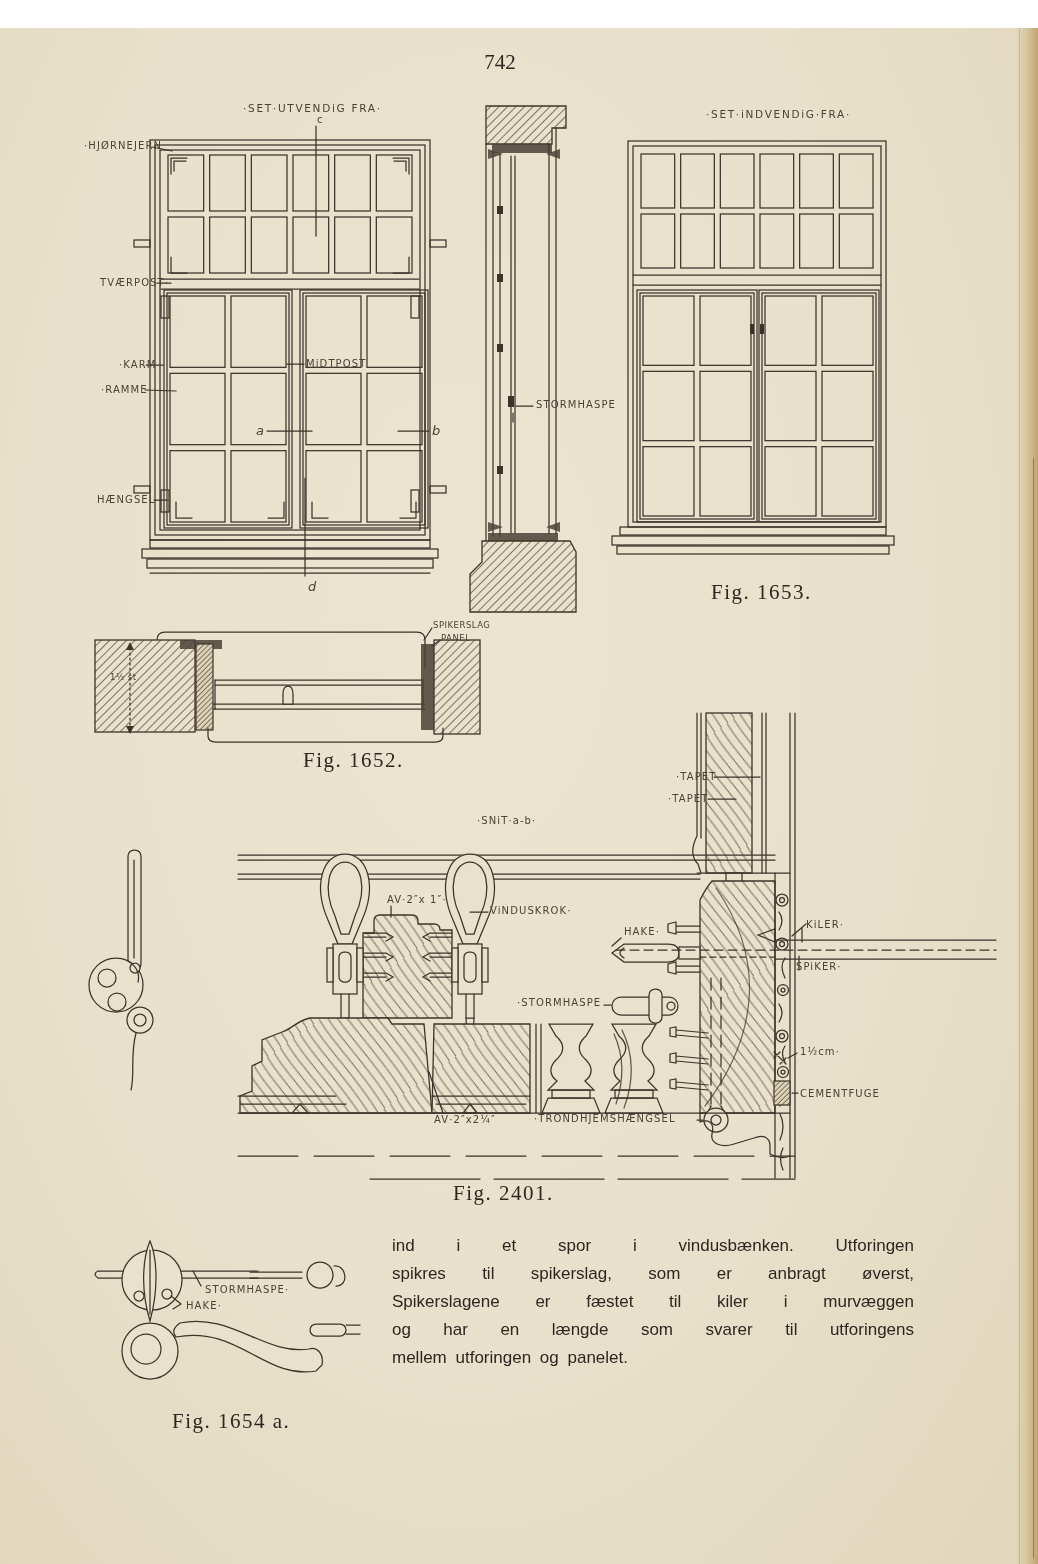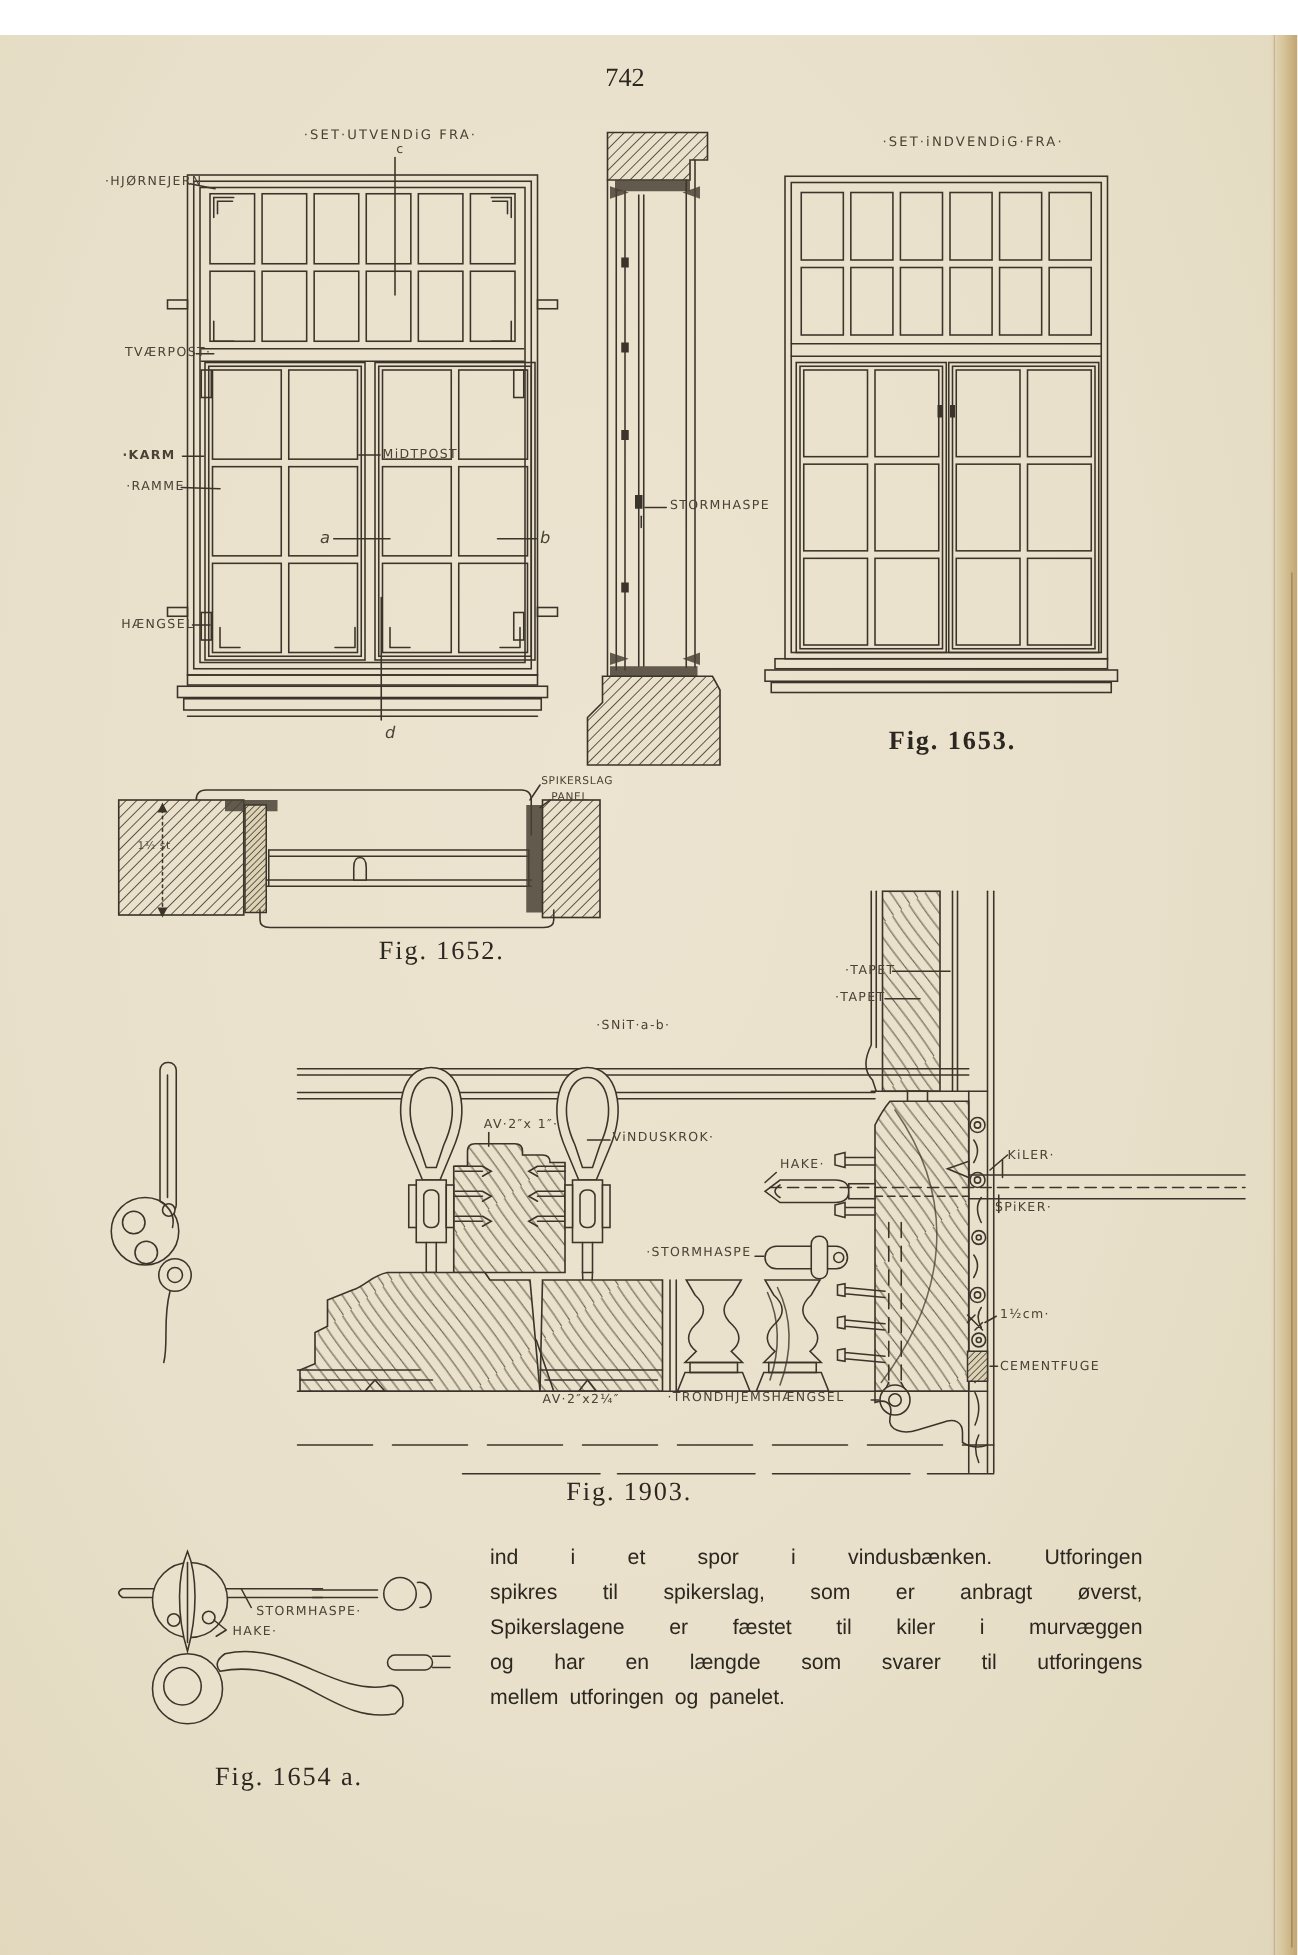--- a/index.html
+++ b/index.html
@@ -414,52 +414,52 @@
 
 <div class="pageno">742</div>
 <div class="edge"></div>
 <div class="edge-line"></div>
 <div class="edge-crease"></div>
 
 <div class="lbl ti" style="left:243px;top:74px;">·SET·UTVENDiG FRA·</div>
 <div class="lbl" style="left:317px;top:86px;">c</div>
 <div class="lbl" style="left:84px;top:112px;">·HJØRNEJERN</div>
 <div class="lbl" style="left:100px;top:249px;">TVÆRPOST·</div>
-<div class="lbl" style="left:98px;top:331px;font-weight:bold;">·KARM</div>
+<div class="lbl" style="left:119px;top:331px;">·KARM</div>
 <div class="lbl" style="left:101px;top:356px;">·RAMME</div>
 <div class="lbl" style="left:306px;top:330px;">MiDTPOST</div>
 <div class="lbl" style="left:256px;top:395px;font-style:italic;font-size:13px;">a</div>
 <div class="lbl" style="left:432px;top:395px;font-style:italic;font-size:13px;">b</div>
 <div class="lbl" style="left:97px;top:466px;">HÆNGSEL</div>
 <div class="lbl" style="left:308px;top:551px;font-style:italic;font-size:13px;">d</div>
 
 <div class="lbl" style="left:536px;top:371px;">STORMHASPE</div>
 
 <div class="lbl ti" style="left:706px;top:80px;">·SET·iNDVENDiG·FRA·</div>
-<div class="cap" style="left:711px;top:552px;font-weight:bold;">Fig. 1653.</div>
+<div class="cap" style="left:711px;top:552px;">Fig. 1653.</div>
 
 <div class="lbl sm" style="left:433px;top:592px;">SPIKERSLAG</div>
 <div class="lbl sm" style="left:441px;top:605px;">PANEL</div>
 <div class="lbl sm" style="left:110px;top:644px;">1½ st</div>
 <div class="cap" style="left:303px;top:720px;">Fig. 1652.</div>
 
 <div class="lbl" style="left:477px;top:787px;">·SNiT·a-b·</div>
 <div class="lbl" style="left:676px;top:743px;">·TAPET</div>
 <div class="lbl" style="left:668px;top:765px;">·TAPET</div>
 <div class="lbl" style="left:387px;top:866px;">AV·2″x 1″·</div>
 <div class="lbl" style="left:490px;top:877px;text-align:center;">ViNDUSKROK·</div>
 <div class="lbl" style="left:624px;top:898px;">HAKE·</div>
 <div class="lbl" style="left:806px;top:891px;">KiLER·</div>
 <div class="lbl" style="left:796px;top:933px;">SPiKER·</div>
 <div class="lbl" style="left:517px;top:969px;">·STORMHASPE</div>
 <div class="lbl" style="left:800px;top:1018px;">1½cm·</div>
 <div class="lbl" style="left:800px;top:1060px;">CEMENTFUGE</div>
 <div class="lbl" style="left:434px;top:1086px;">AV·2″x2¼″</div>
 <div class="lbl" style="left:534px;top:1085px;">·TRONDHJEMSHÆNGSEL</div>
-<div class="cap" style="left:453px;top:1153px;">Fig. 1903.</div>
+<div class="cap" style="left:453px;top:1153px;">Fig. 2401.</div>
 
 <div class="lbl" style="left:205px;top:1256px;">STORMHASPE·</div>
 <div class="lbl" style="left:186px;top:1272px;">HAKE·</div>
 <div class="cap" style="left:172px;top:1381px;">Fig. 1654 a.</div>
 
 <div class="para">
       <div class="pline">ind i et spor i vindusbænken.  Utforingen</div>
       <div class="pline">spikres til spikerslag, som er anbragt øverst,</div>
       <div class="pline">Spikerslagene er fæstet til kiler i murvæggen</div>
       <div class="pline">og har en længde som svarer til utforingens</div>

